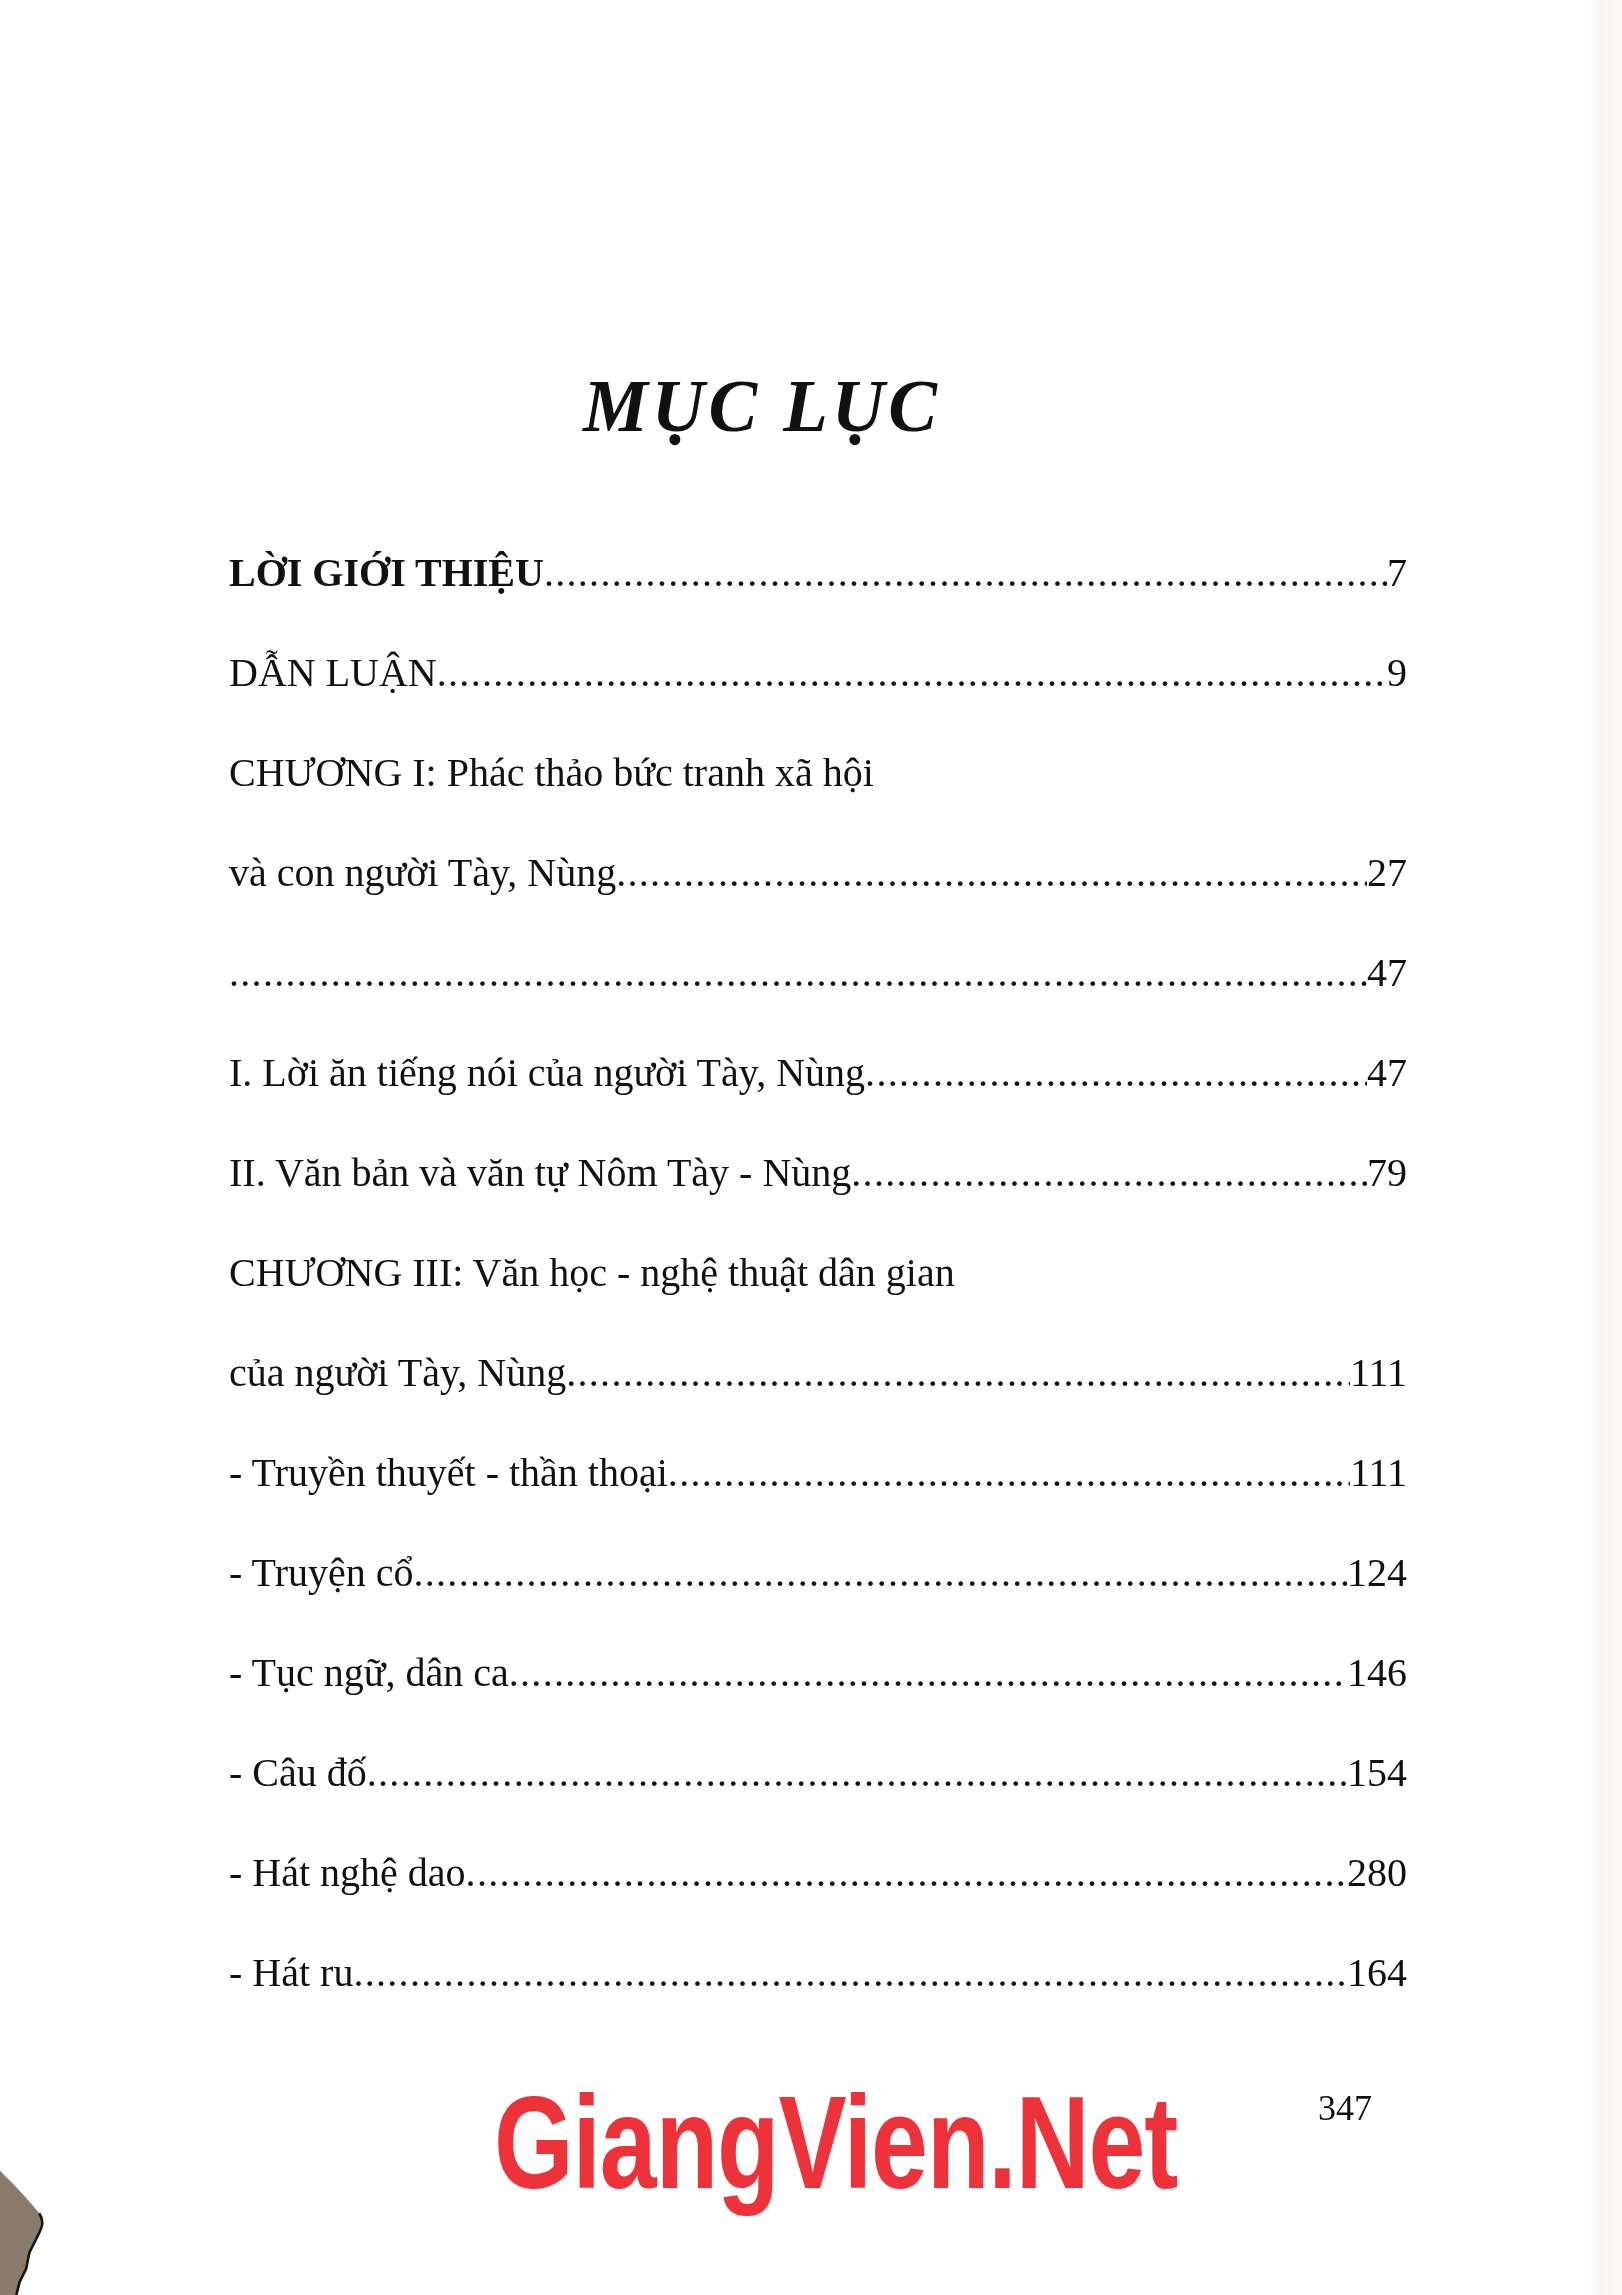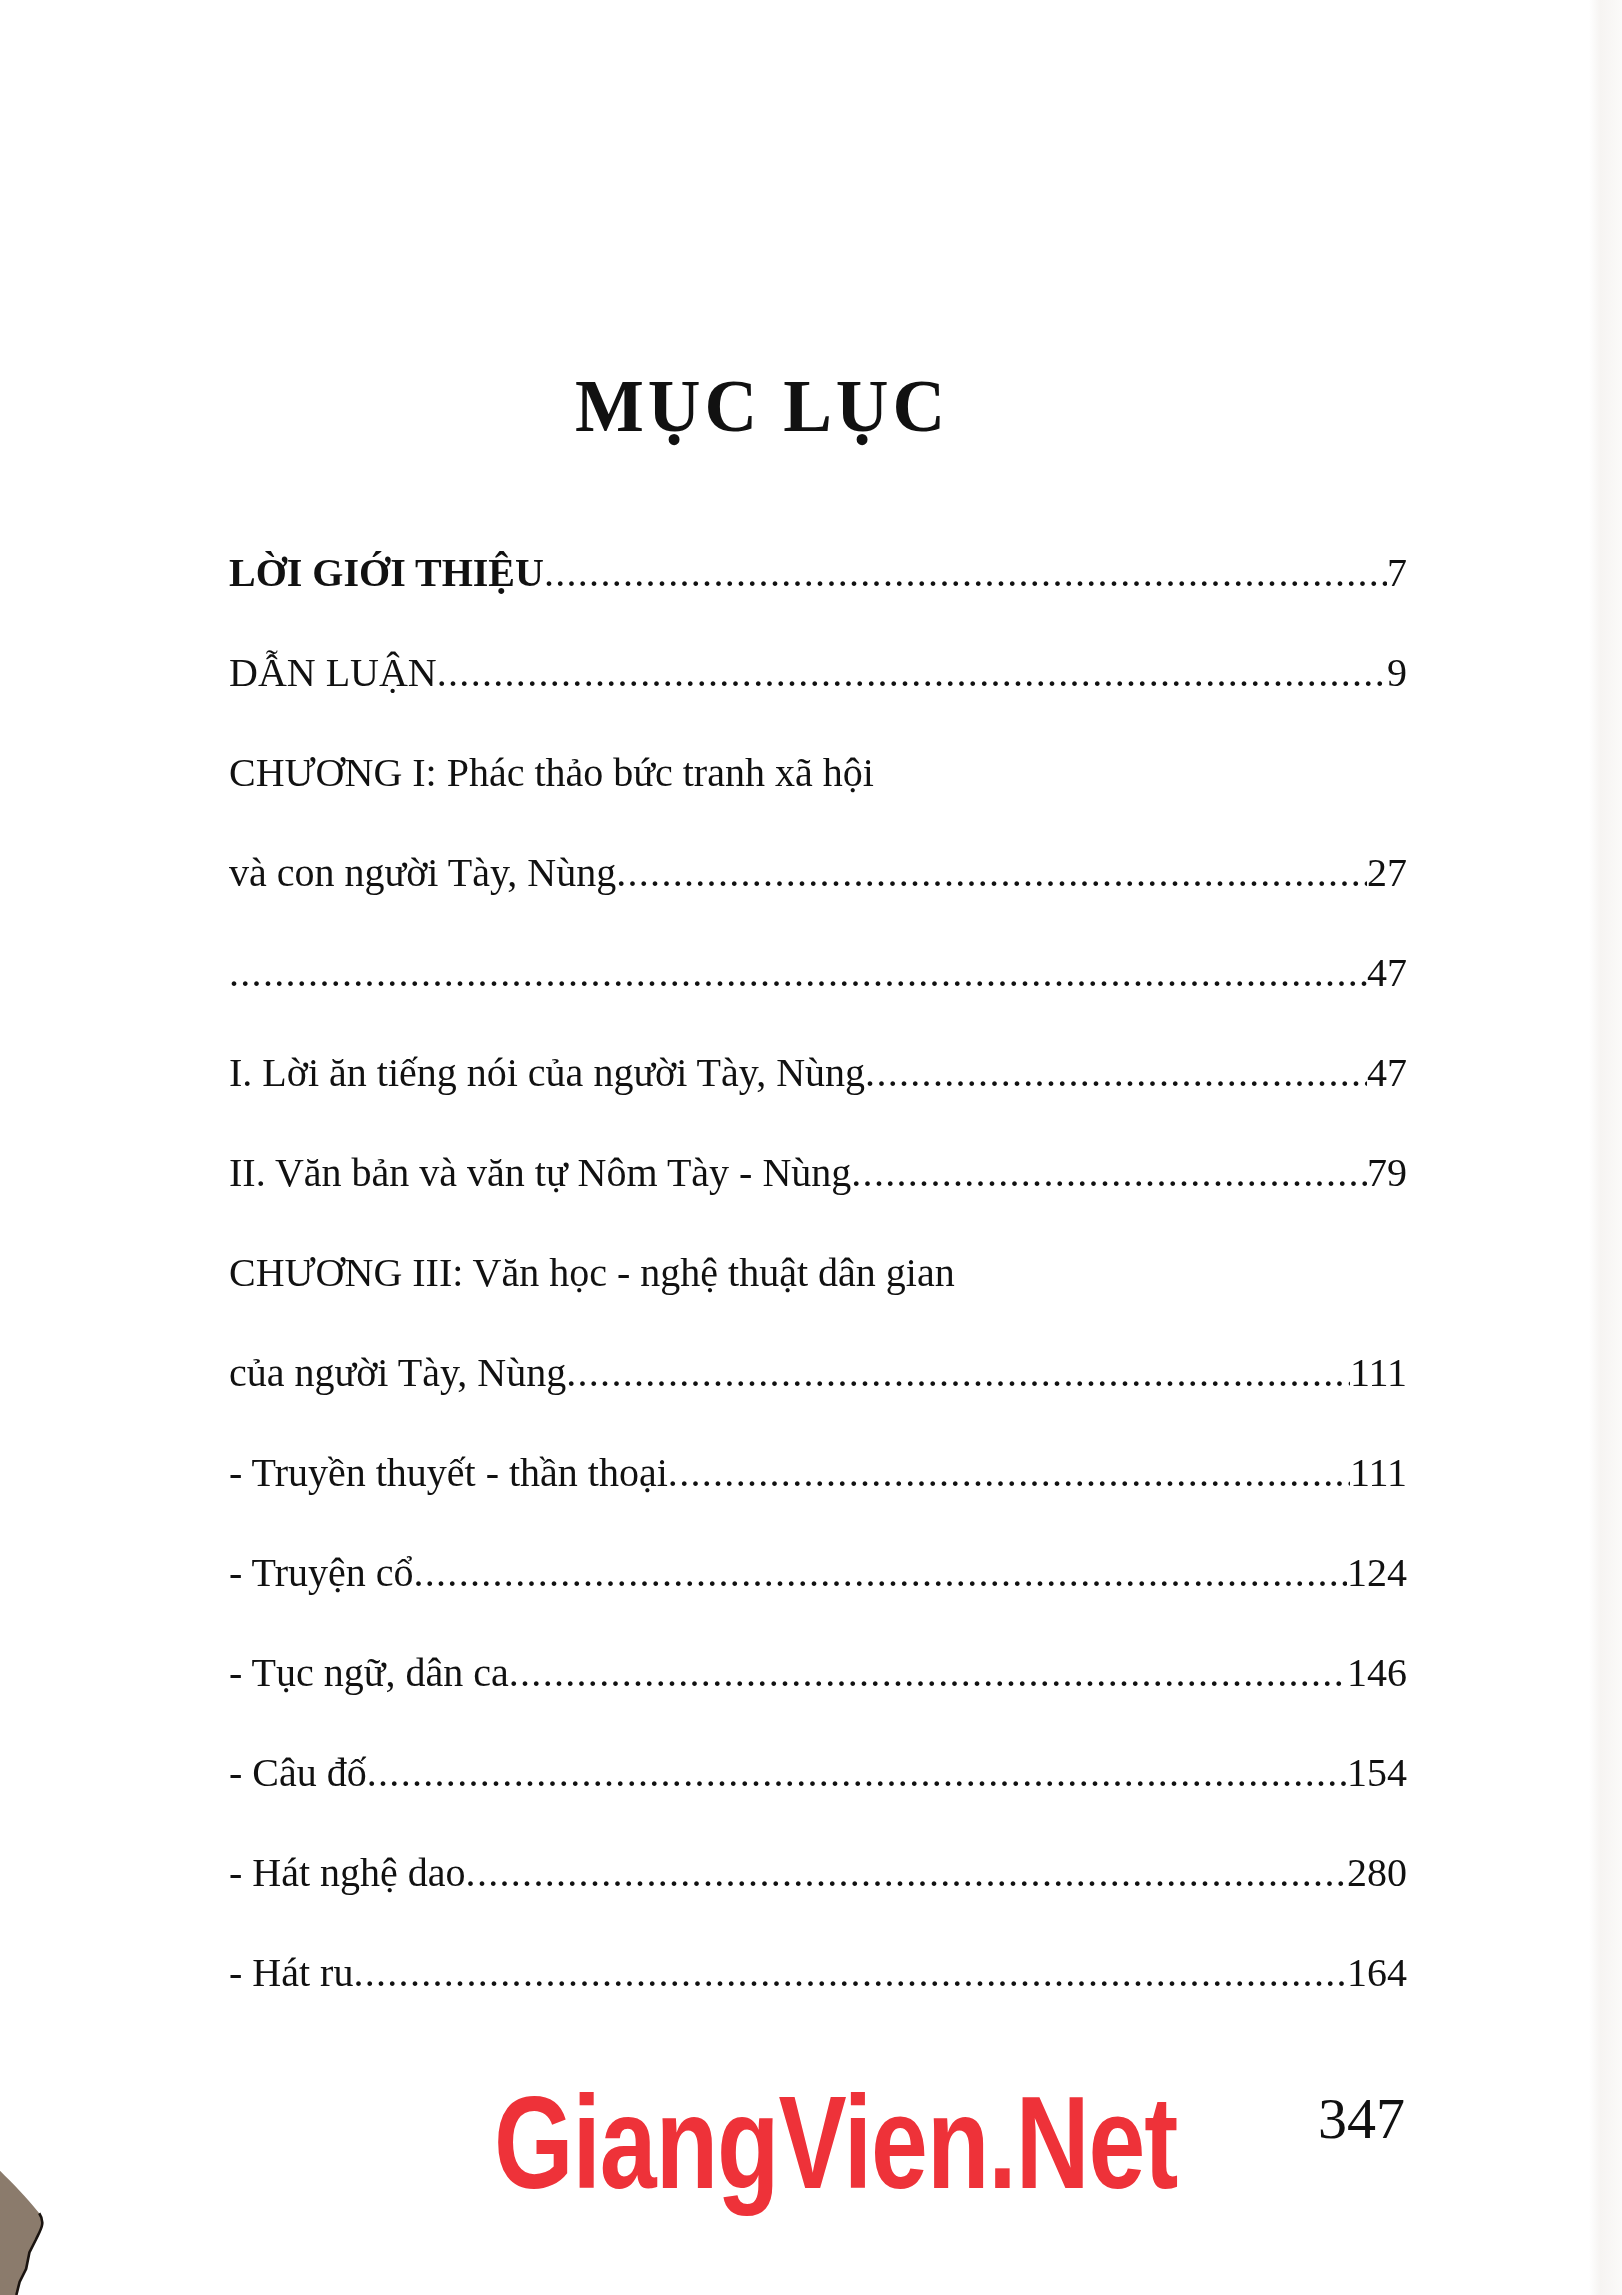--- a/index.html
+++ b/index.html
@@ -21,20 +21,21 @@
     }
     .title {
       position: absolute;
       left: 0; width: 1524px;
       top: 370px;
       text-align: center;
       font-size: 73px;
       font-weight: bold;
       letter-spacing: 3.9px;
       line-height: 1;
+      font-style: italic;
     }
     .toc {
       position: absolute;
       left: 229px;
       width: 1178px;
       top: 523px;
     }
     .toc-line {
       position: relative;
       height: 100px;
@@ -66,21 +67,21 @@
       line-height: 1;
       color: #ee3239;
       transform: scaleX(0.78);
       transform-origin: left top;
       letter-spacing: -1.3px;
     }
     .page-number {
       position: absolute;
       left: 1318px;
       top: 2090px;
-      font-size: 58px;
+      font-size: 36px;
       line-height: 1;
     }
   </style>
 </head>
 <body>
 
 <div class="right-edge"></div>
 
 <svg class="torn-corner" viewBox="0 0 130 300" preserveAspectRatio="none">
   <path d="M0,300 L0,110 C20,130 40,150 60,175 C70,190 62,200 55,215 L45,235 L40,260 L30,280 L25,300 Z" fill="#8b7b6c"></path>

